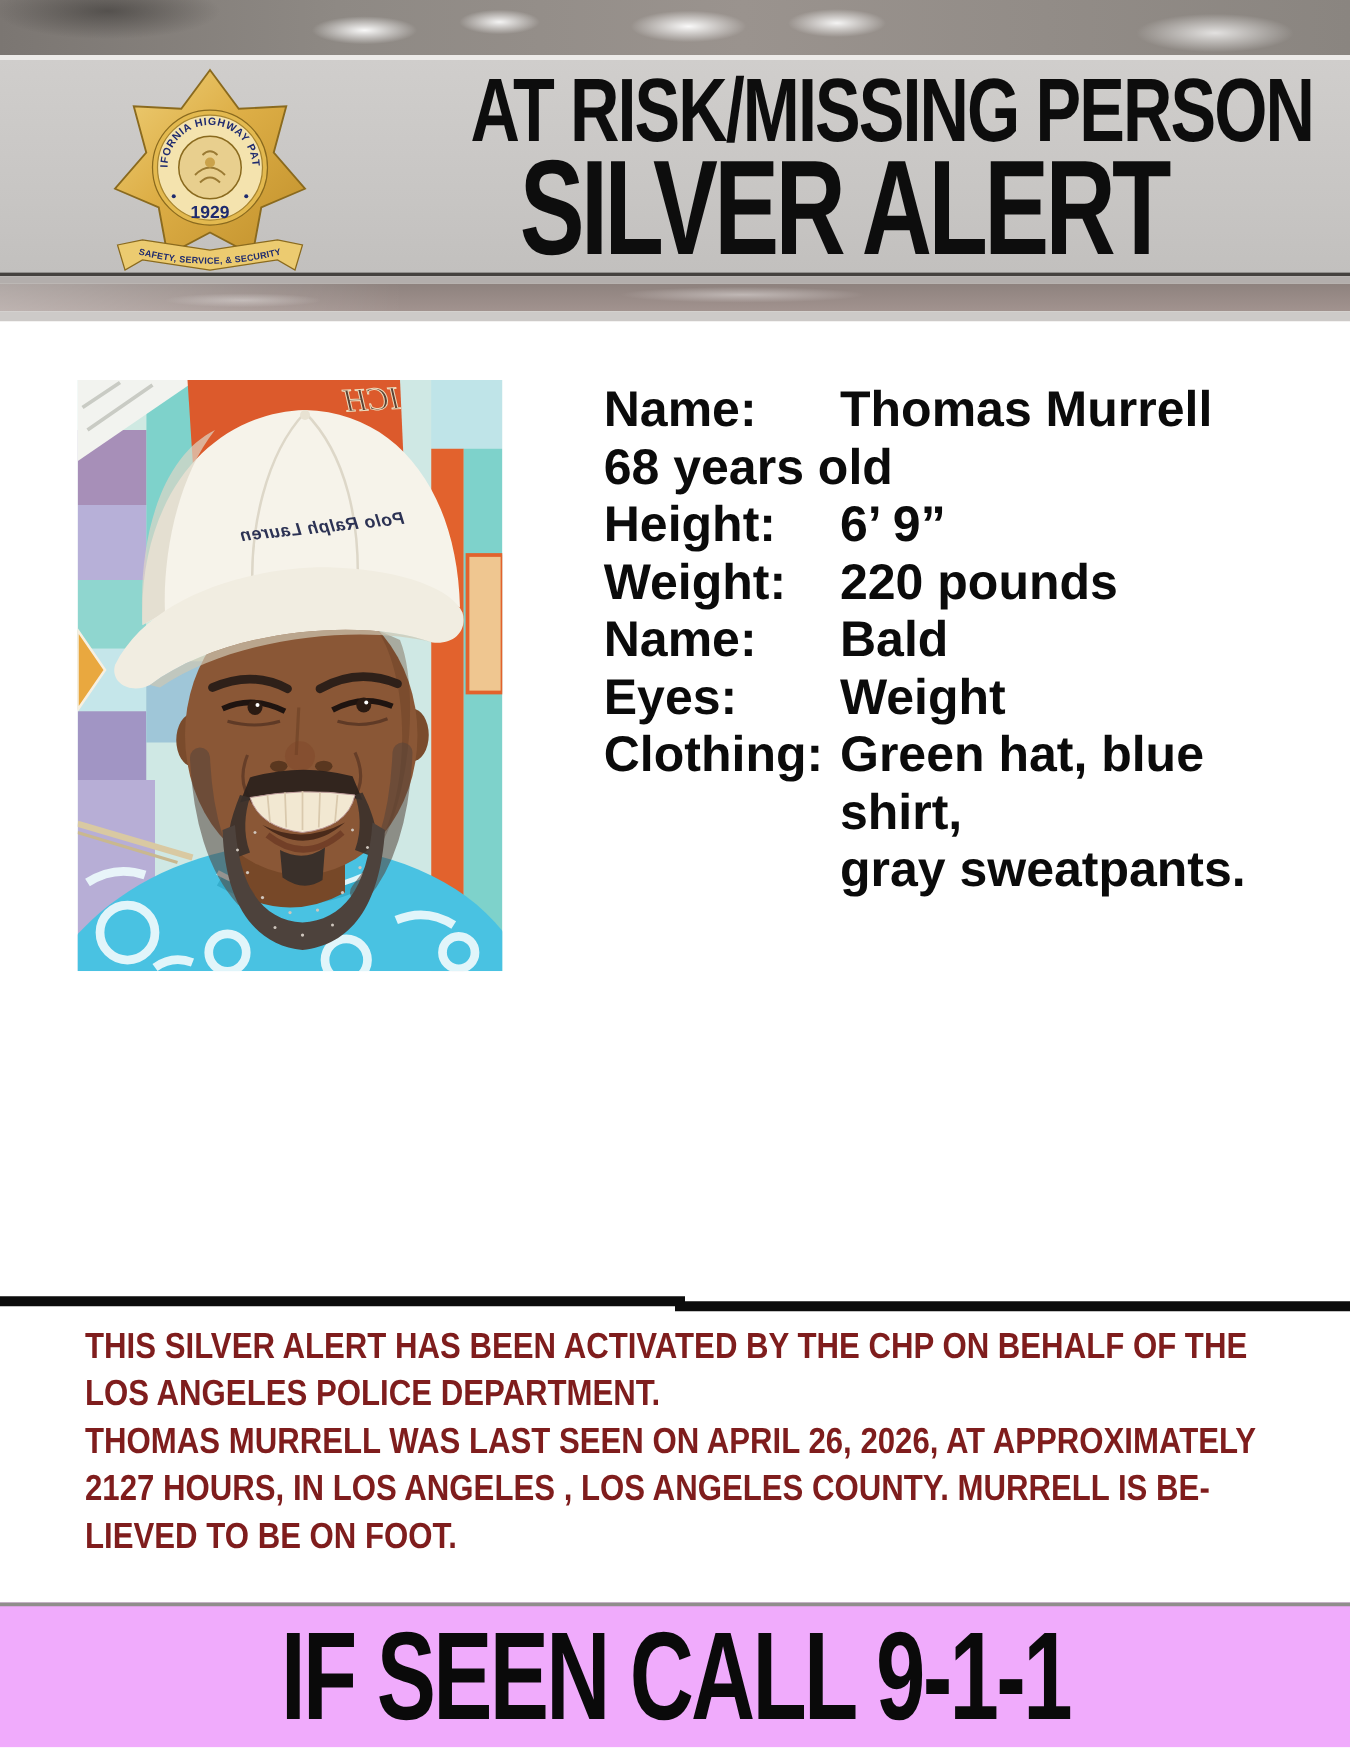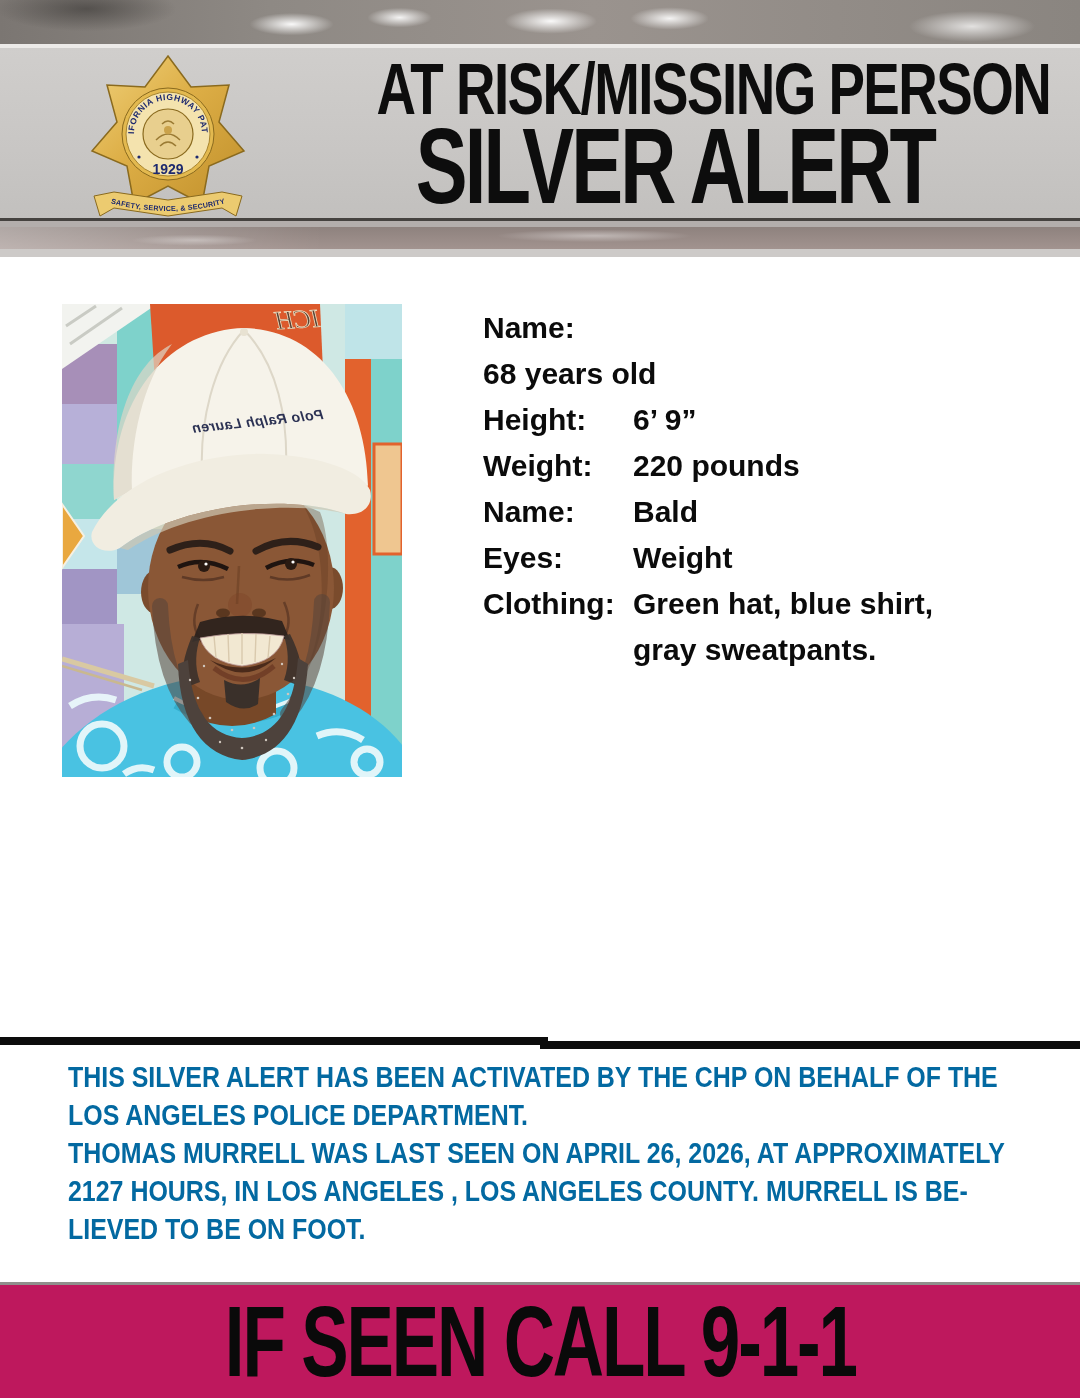--- a/index.html
+++ b/index.html
@@ -49,40 +49,40 @@
   .title-sub {
     display:inline-block; font-size:72px; font-weight:900; letter-spacing:-2px;
     line-height:62px; transform:scaleX(.76); transform-origin:50% 0; white-space:nowrap;
   }
 
   
   .photo { position:absolute; left:62px; top:304px; width:340px; height:473px; overflow:hidden; }
 
   
   .details { position:absolute; left:483px; top:305px; width:580px; color:#0b0b0b; }
-  .detail-row { display:flex; line-height:46px; font-size:30px; font-weight:bold; }
+  .detail-row { display:flex; line-height:46px; font-size:40px; font-weight:bold;gap:39px; }
   .detail-label { width:150px; flex:0 0 150px; }
   .detail-value { white-space:pre-line; }
 
   
   .divider-seg1 { position:absolute; left:0;   top:1037px; width:548px; height:8px; background:#0c0c0c; }
   .divider-seg2 { position:absolute; left:540px; top:1041px; width:540px; height:8px; background:#0c0c0c; }
 
   
-  .paragraphs { position:absolute; left:68px; top:1058px; width:1000px; color:#0369a1; }
+  .paragraphs { position:absolute; left:68px; top:1058px; width:1000px; color:#7f1d1d; }
   .para {
     display:inline-block; white-space:pre-line; font-size:29px; font-weight:bold;
     line-height:38px; letter-spacing:0; transform:scaleX(.86); transform-origin:0 0;
     width:116%;
   }
 
   
   .footer-band {
     position:absolute; left:0; top:1282px; width:1080px; height:116px;
-    background:#be185d; border-top:3px solid #908e8c; text-align:center; color:#0a0a0a;
+    background:#f0abfc; border-top:3px solid #908e8c; text-align:center; color:#0a0a0a;
   }
   .footer-text {
     display:inline-block; font-size:100px; font-weight:900; letter-spacing:-3px;
     line-height:108px; margin-top:2px; transform:scaleX(.71); transform-origin:50% 0; white-space:nowrap;
   }
 </style>
 </head>
 <body>
 
 <div class="poster">
@@ -249,20 +249,21 @@
         <path d="M 30,228 C 60,168 150,148 205,150 C 262,152 300,168 308,186 C 312,200 302,212 284,210 C 230,190 120,198 58,244 C 42,252 26,242 30,228 Z" fill="#f1ede1"></path>
         <path d="M 58,244 C 120,198 230,190 284,210 C 230,196 128,204 66,246 Z" fill="#cfc8b4" opacity="0.7"></path>
         <text transform="translate(196,122) scale(-1,1) rotate(6)" font-size="14" font-style="italic" font-weight="bold" fill="#2c3254" text-anchor="middle" letter-spacing="0.5">Polo Ralph Lauren</text>
       </g>
     </svg>
   </div>
 
   <div class="details">
     <div class="detail-row">
       <span class="detail-label">Name:</span>
+      <span class="detail-value">Thomas Murrell</span>
     </div>
     <div class="detail-row">
       <span class="detail-value">68 years old</span>
     </div>
     <div class="detail-row">
       <span class="detail-label">Height:</span>
       <span class="detail-value">6’ 9”</span>
     </div>
     <div class="detail-row">
       <span class="detail-label">Weight:</span>

